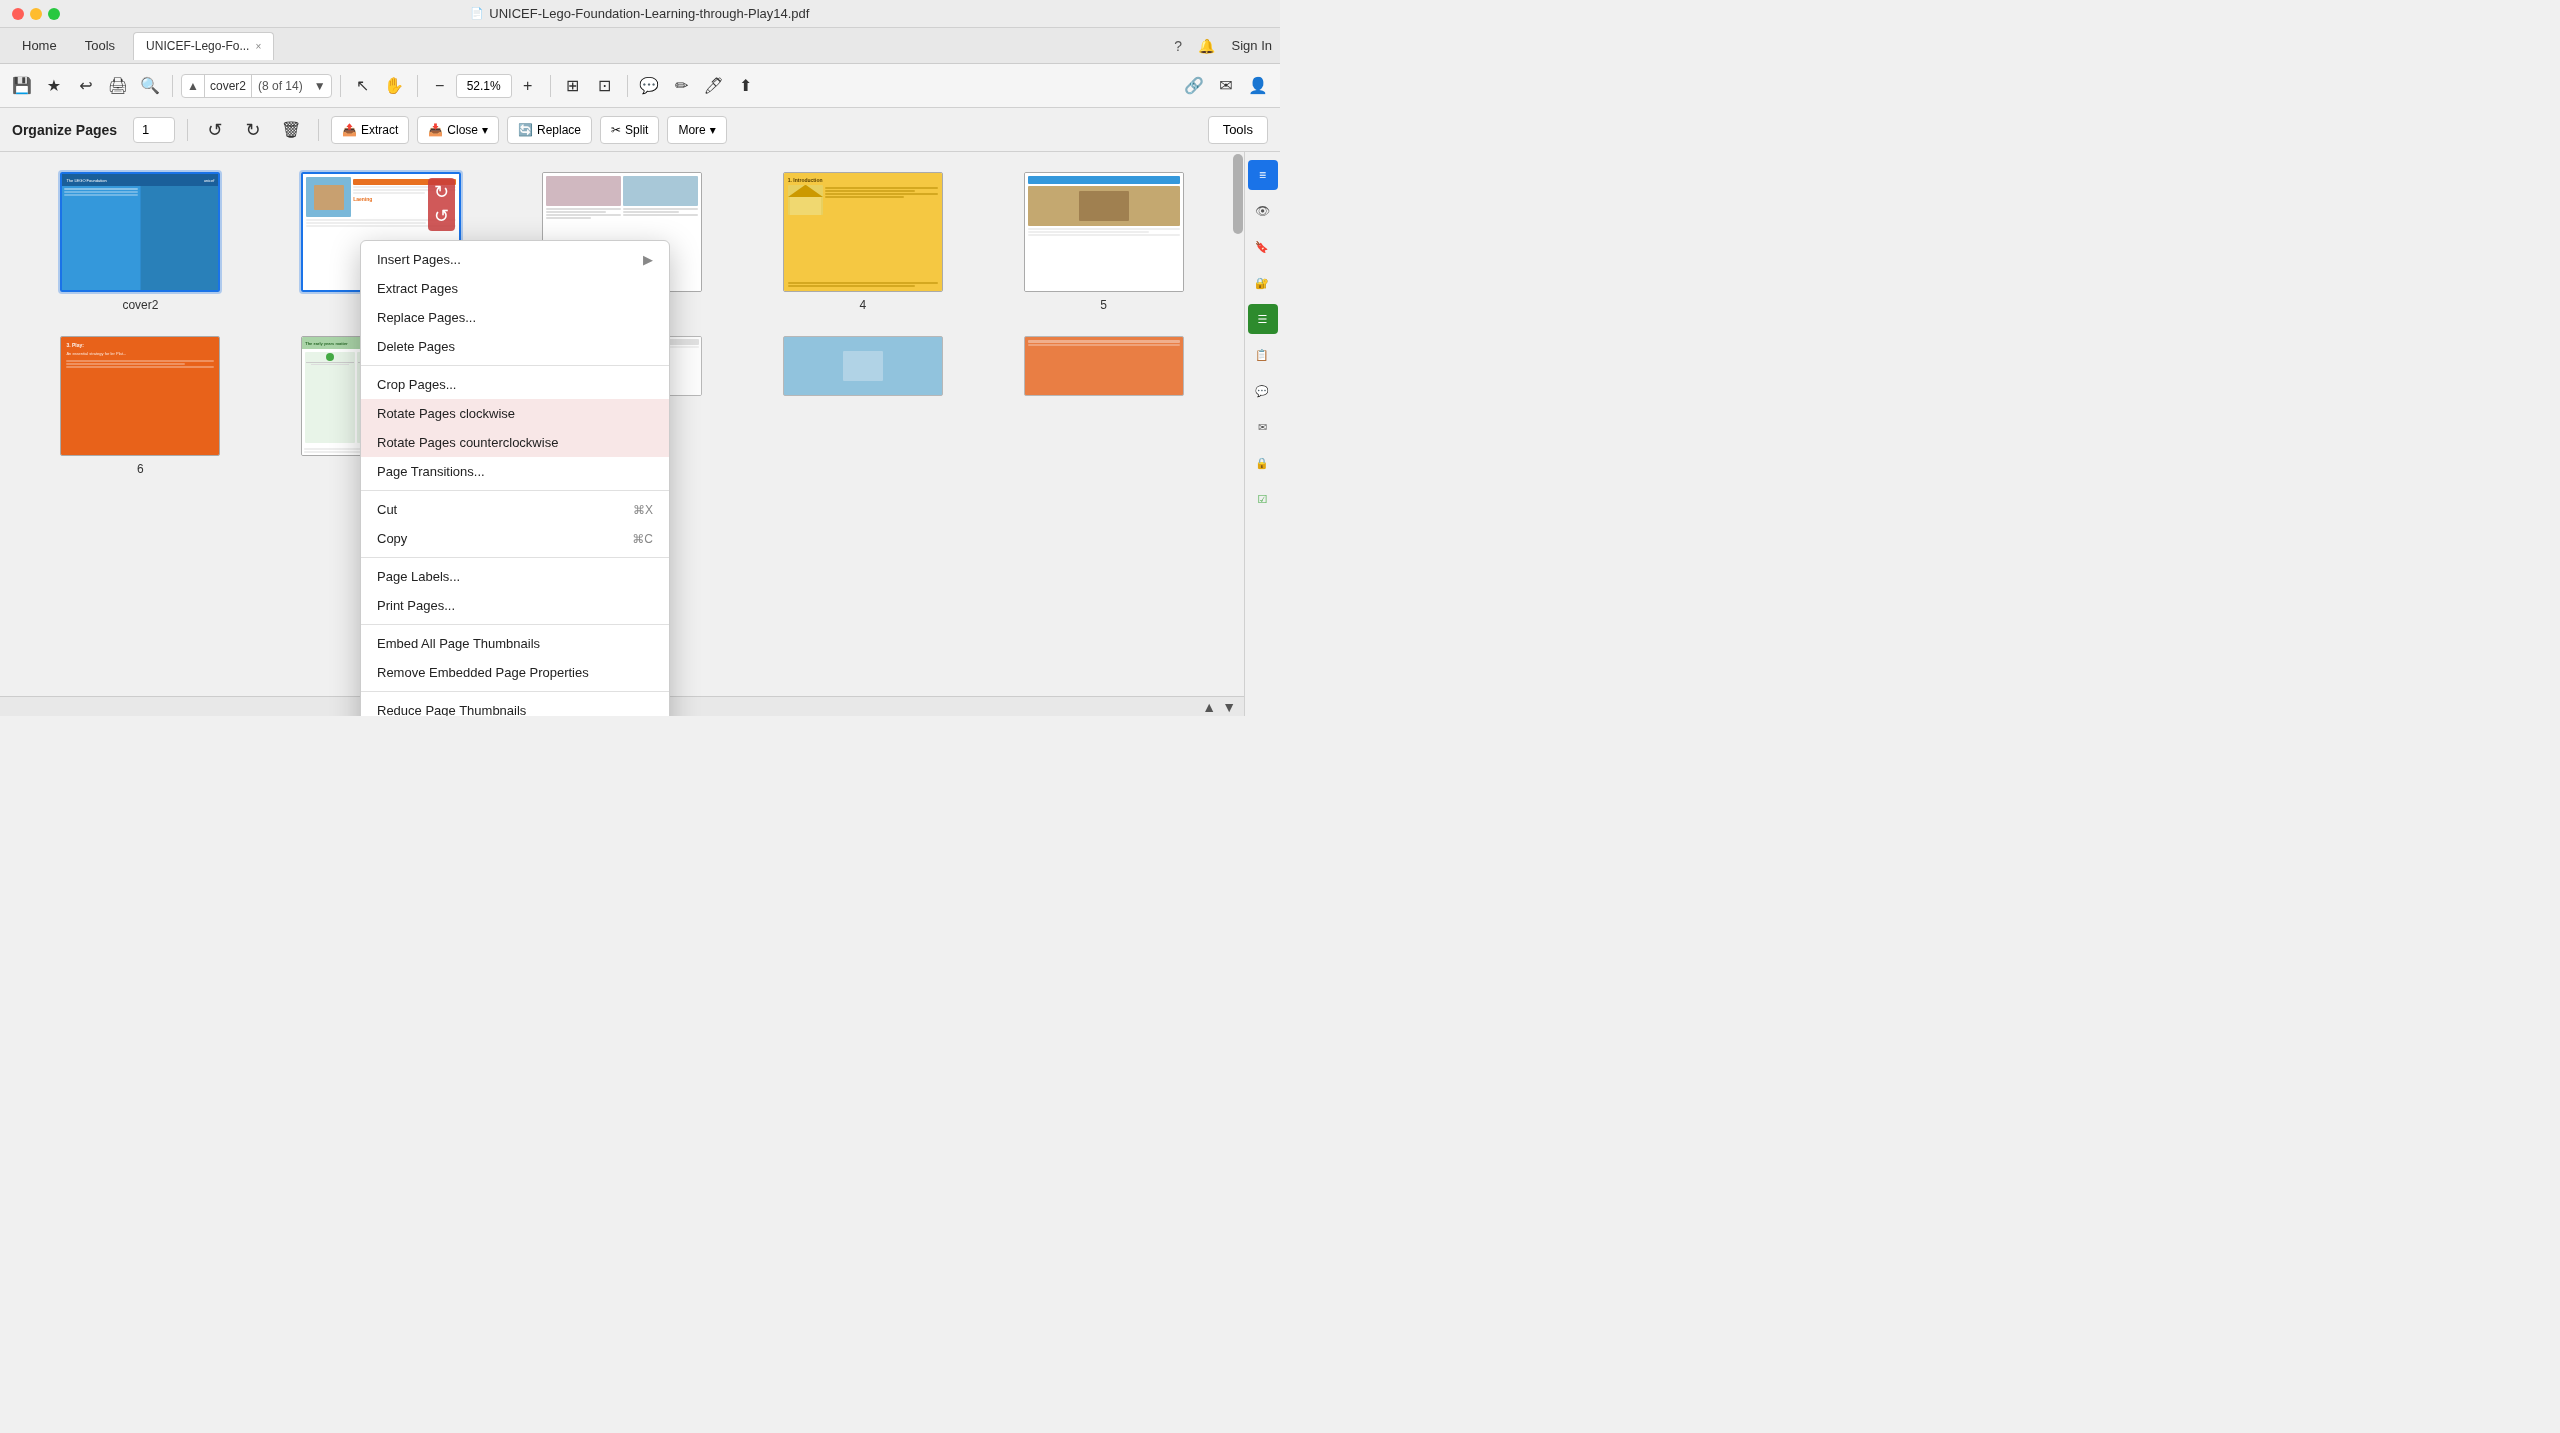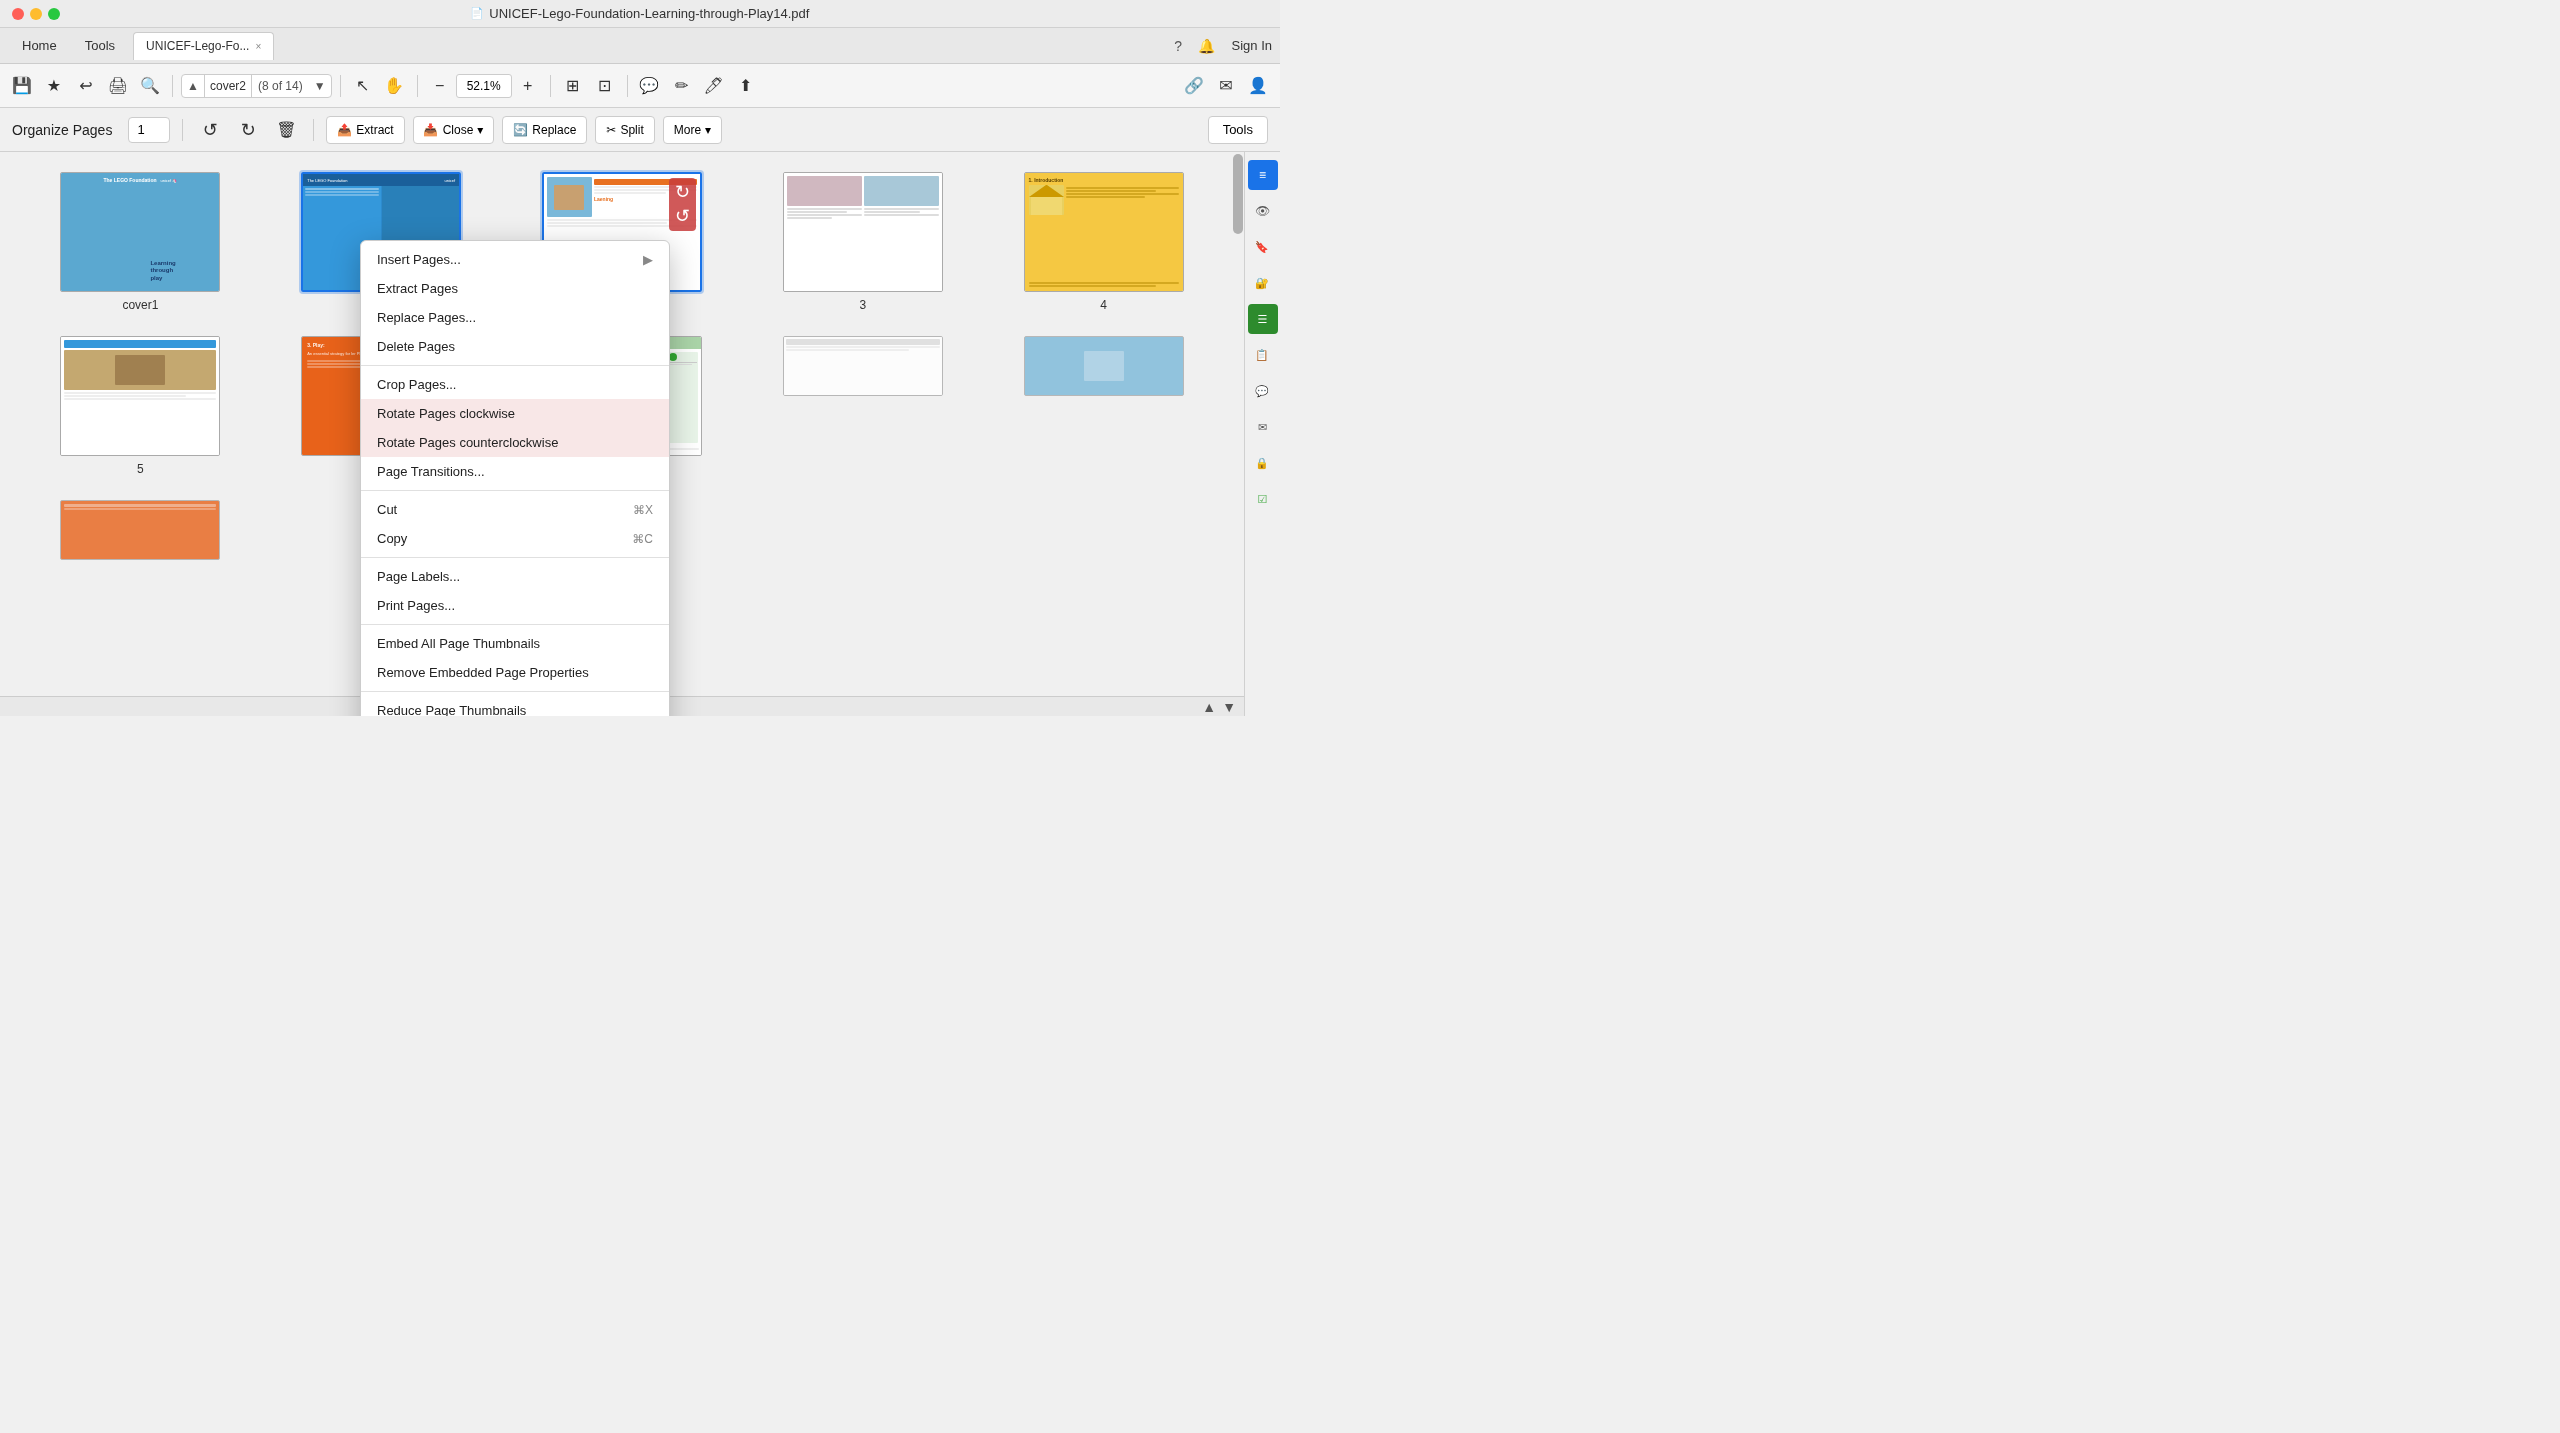--- a/index.html
+++ b/index.html
@@ -79,21 +79,21 @@
     
     .organize-bar {
       background: #f0f0f0;
       height: 44px;
       display: flex;
       align-items: center;
       padding: 0 12px;
       border-bottom: 1px solid #d0d0d0;
       gap: 8px;
     }
-    .organize-title { font-size: 14px; font-weight: 400; color: #222; margin-right: 8px; }
+    .organize-title { font-size: 14px; font-weight: 700; color: #222; margin-right: 8px; }
     .org-select-wrap { position: relative; display: flex; align-items: center; }
     .org-select { appearance: none; border: 1px solid #ccc; border-radius: 4px; height: 26px; padding: 0 24px 0 8px; font-size: 13px; background: white; }
     .org-sep { width: 1px; height: 22px; background: #ccc; margin: 0 4px; }
     .org-btn { display: flex; align-items: center; gap: 4px; padding: 4px 10px; border: 1px solid #ccc; border-radius: 4px; background: white; font-size: 12px; cursor: pointer; height: 28px; }
     .org-icon-btn { width: 30px; height: 30px; display: flex; align-items: center; justify-content: center; border-radius: 4px; cursor: pointer; font-size: 16px; color: #333; }
     .org-close { margin-left: auto; padding: 4px 14px; border: 1px solid #ccc; border-radius: 4px; background: white; font-size: 13px; cursor: pointer; height: 28px; }
 
     
     .page-grid {
       flex: 1;
@@ -310,36 +310,20 @@
     <span>More</span>
     <span>▾</span>
   </div>
   <button class="org-close">Tools</button>
 </div>
 
 <div style="display:flex; position:relative;">
 
   <div class="page-grid">
 
-    <div class="page-thumb">
-      <div class="thumb-container">
-        <div class="thumb-img cover1-top" style="height:100%; display:flex; flex-direction:column;">
-          <div style="height:14px; background:#5ba8d0; display:flex; align-items:center; padding:0 4px; gap:4px;">
-            <span style="font-size:5px; color:white; font-weight:bold;">The LEGO Foundation</span>
-            <span style="font-size:4px; color:white; margin-left:auto;">unicef 🦄</span>
-          </div>
-          <div style="flex:1; background:linear-gradient(160deg,#d4a860 0%,#b8883a 100%); display:flex; align-items:center; justify-content:center; position:relative;">
-            <div style="position:absolute; top:4px; left:6px; right:6px; bottom:4px; display:flex; flex-direction:column; justify-content:flex-end; padding:4px;">
-              <div style="font-size:6px; font-weight:bold; color:#1a3a6b; line-height:1.3;">Learning<br>through play</div>
-            </div>
-          </div>
-        </div>
-      </div>
-      <span class="thumb-label">cover1</span>
-    </div>
 
     <div class="page-thumb">
       <div class="thumb-container selected" style="background:rgba(200,220,255,0.4); border:2px solid #1a73e8;">
         <div style="width:100%; height:100%; background:#2d8bce; display:flex; flex-direction:column;">
           <div style="height:12px; background:#1a5f9a; display:flex; align-items:center; padding:0 4px; gap:3px;">
             <span style="font-size:4px; color:white;">The LEGO Foundation</span>
             <span style="font-size:4px; color:white; margin-left:auto;">unicef</span>
           </div>
           <div style="flex:1; display:grid; grid-template-columns:1fr 1fr; gap:1px;">
             <div style="background:#3498db; padding:2px; display:flex; flex-direction:column; gap:1px;">

